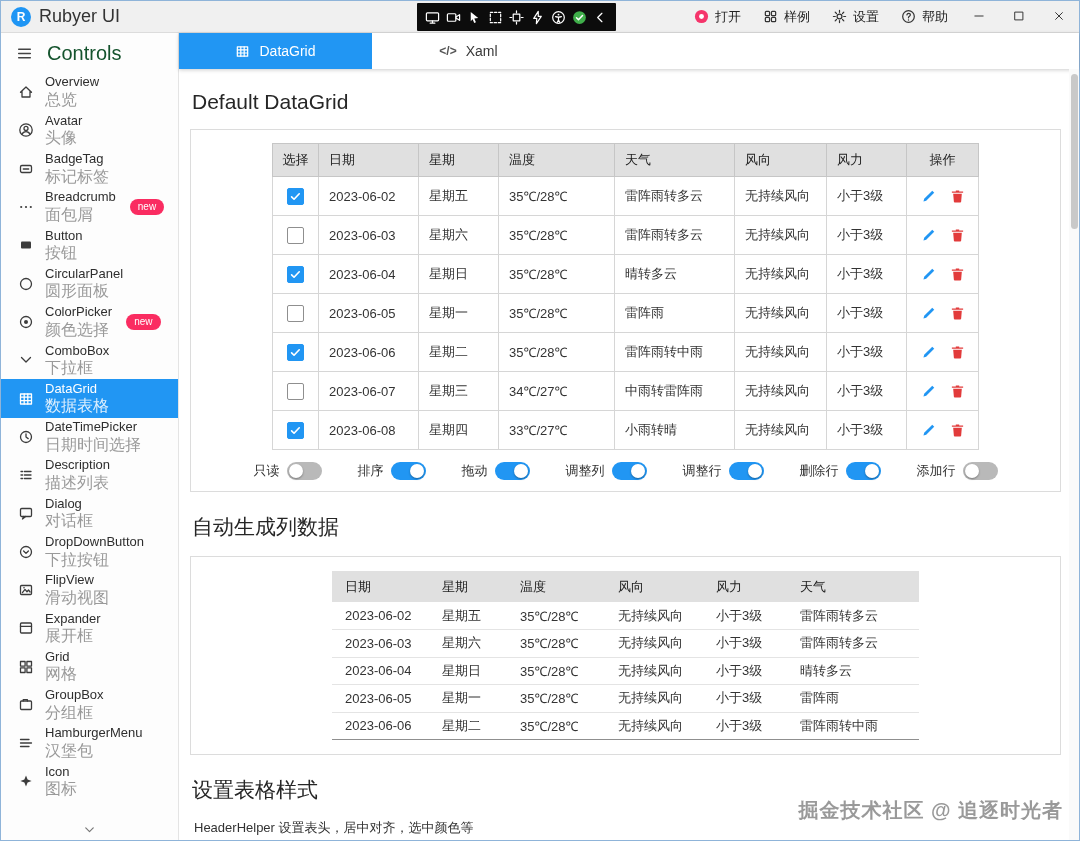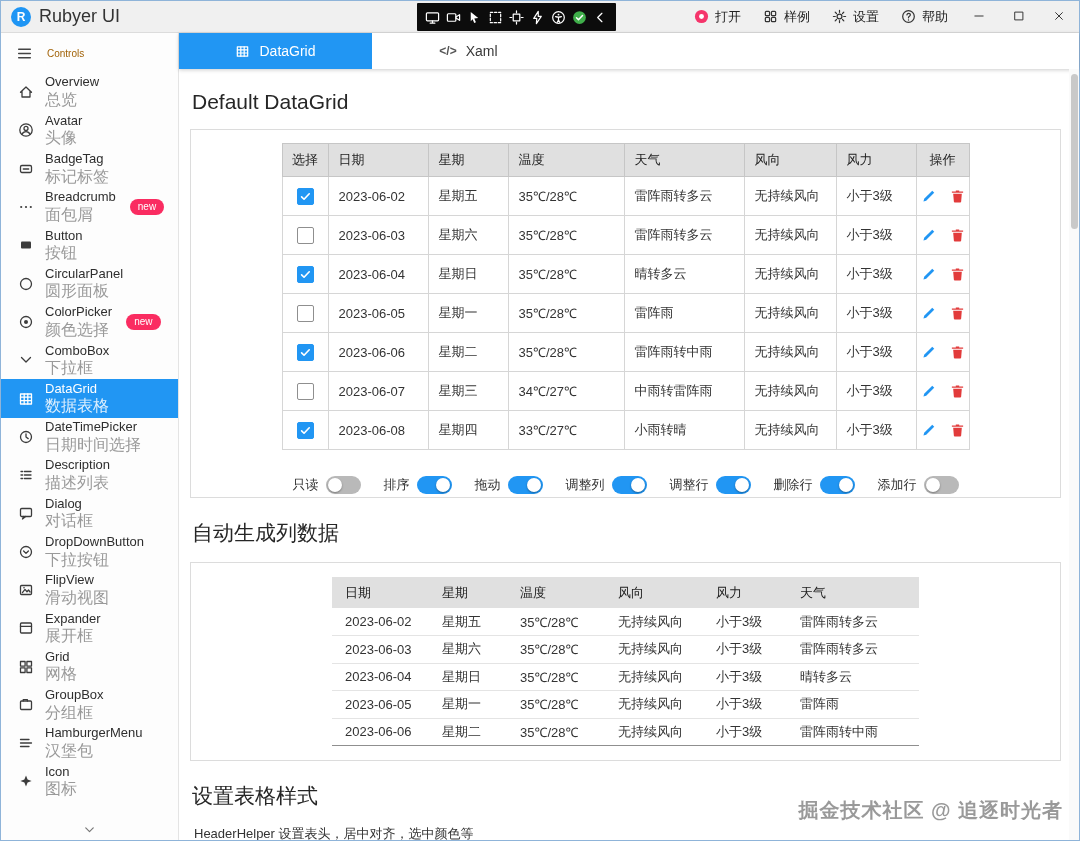--- a/index.html
+++ b/index.html
@@ -22,21 +22,21 @@
   .win-btn svg{width:12px;height:12px}
   .icon svg{display:block}
 
   
   .app-body{flex:1;display:flex;min-height:0}
 
   
   .sidebar{width:178px;flex:0 0 178px;background:#fdfdfd;border-right:1px solid #e4e4e4;display:flex;flex-direction:column;position:relative}
   .sb-head{flex:0 0 40px;height:40px;display:flex;align-items:center;gap:14px;padding-left:15px}
   .sb-head .icon svg{width:17px;height:17px;color:#444}
-  .sb-head-title{font-size:10px;color:#a16207}
+  .sb-head-title{font-size:20px;color:#14532d}
   .sb-items{flex:1;overflow:hidden}
   .sb-item{height:38.3px;display:flex;align-items:center;gap:11px;padding:0 6px 0 17px}
   .sb-icon{display:inline-flex;flex:0 0 16px}
   .sb-icon svg{width:16px;height:16px;color:#3c3c3c}
   .sb-text{display:flex;flex-direction:column;line-height:1.12;min-width:0}
   .sb-title{font-size:13px;color:#2e2e2e;white-space:nowrap}
   .sb-sub{font-size:16px;color:#9a9a9a;margin-top:1px;white-space:nowrap}
   .sb-item.selected{background:#2196f3}
   .sb-item.selected .sb-title,.sb-item.selected .sb-sub{color:#fff}
   .sb-item.selected .sb-sub{color:rgba(255,255,255,.85)}
@@ -50,39 +50,39 @@
   .tabbar{flex:0 0 36px;height:36px;display:flex;background:#fff;box-shadow:0 1px 4px rgba(0,0,0,.2);position:relative;z-index:2}
   .tab{width:193px;display:flex;align-items:center;justify-content:center;gap:9px;font-size:14px;color:#3a3a3a}
   .tab .icon svg{width:15px;height:15px}
   .tab.selected{background:#2196f3;color:#fff}
   .tab.selected .icon svg{color:#fff}
   .tab-code{font-size:12px;color:#555;font-weight:bold}
   .page{flex:1;overflow:hidden;position:relative}
 
   .section-title{font-size:21px;font-weight:400;color:#262626;margin:21px 0 15px 13px}
   .demo-card{border:1px solid #dcdcdc;margin:0 18px 0 11px;display:flex;flex-direction:column;align-items:center}
-  .card1{padding:13px 0 3px}
+  .card1{padding:13px 0 11px}
   .card2{padding:14px 0}
 
   table{border-collapse:collapse;font-size:13px}
   .t1{border:1px solid #c0c0c0}
   .t1 th{background:#e0e0e0;border:1px solid #c6c6c6;height:33px;font-weight:400;text-align:left;padding:0 10px;color:#222}
   .t1 td{border:1px solid #d6d6d6;height:39px;padding:0 10px;color:#333;background:#fff}
   .t1 th.center,.t1 td.center{text-align:center;padding:0}
 
   .cb{width:17px;height:17px;border:1.5px solid #8f8f8f;border-radius:2px;margin:0 auto;background:#fff;display:flex;align-items:center;justify-content:center}
   .cb.checked{background:#2196f3;border-color:#2196f3}
   .cb svg{width:13px;height:13px}
 
   .op-btn{background:none;border:none;display:inline-flex;vertical-align:middle;padding:0}
   .op-edit{color:#2196f3;margin-right:14px}
   .op-del{color:#e23b3b}
   .op-btn svg{width:15px;height:15px}
 
-  .toggles{display:flex;align-items:flex-start;justify-content:center;gap:23px;margin-top:26px}
+  .toggles{display:flex;align-items:flex-start;justify-content:center;gap:36px;margin-top:12px}
   .toggle{display:flex;align-items:center;gap:7px;font-size:13px;color:#333}
   .switch{width:35px;height:18px;border-radius:9px;background:#b9b9b9;position:relative;flex:0 0 35px}
   .switch.on{background:#2196f3}
   .knob{width:14px;height:14px;border-radius:50%;background:#fff;position:absolute;top:2px;left:2px;box-shadow:0 1px 2px rgba(0,0,0,.35)}
   .switch.on .knob{left:auto;right:2px}
 
   .t2 th{background:#e0e0e0;height:31px;font-weight:400;text-align:left;padding:0 13px;color:#222;border:none}
   .t2 td{height:27.5px;padding:0 13px;border-bottom:1px solid #e4e4e4;color:#333;background:#fff}
   .t2 tbody tr:last-child td{border-bottom:1px solid #8f8f8f}
 
@@ -490,21 +490,21 @@
           <table class="t1" id="table1">
               <thead>
                 <tr>
                   <th class="center" style="width:46px">选择</th>
                   <th style="width:100px">日期</th>
                   <th style="width:80px">星期</th>
                   <th style="width:116px">温度</th>
                   <th style="width:120px">天气</th>
                   <th style="width:92px">风向</th>
                   <th style="width:80px">风力</th>
-                  <th class="center" style="width:53px">操作</th>
+                  <th class="center" style="width:72px">操作</th>
                 </tr>
               </thead>
               <tbody>
                 <tr>
                   <td class="center">
                     <span class="cb checked">
                       <svg viewBox="0 0 16 16" fill="none" stroke="#fff" stroke-width="2" stroke-linecap="round" stroke-linejoin="round">
                         <path d="M3.2 8.4l3 3 6.4-6.8"></path>
                       </svg>
                     </span>

